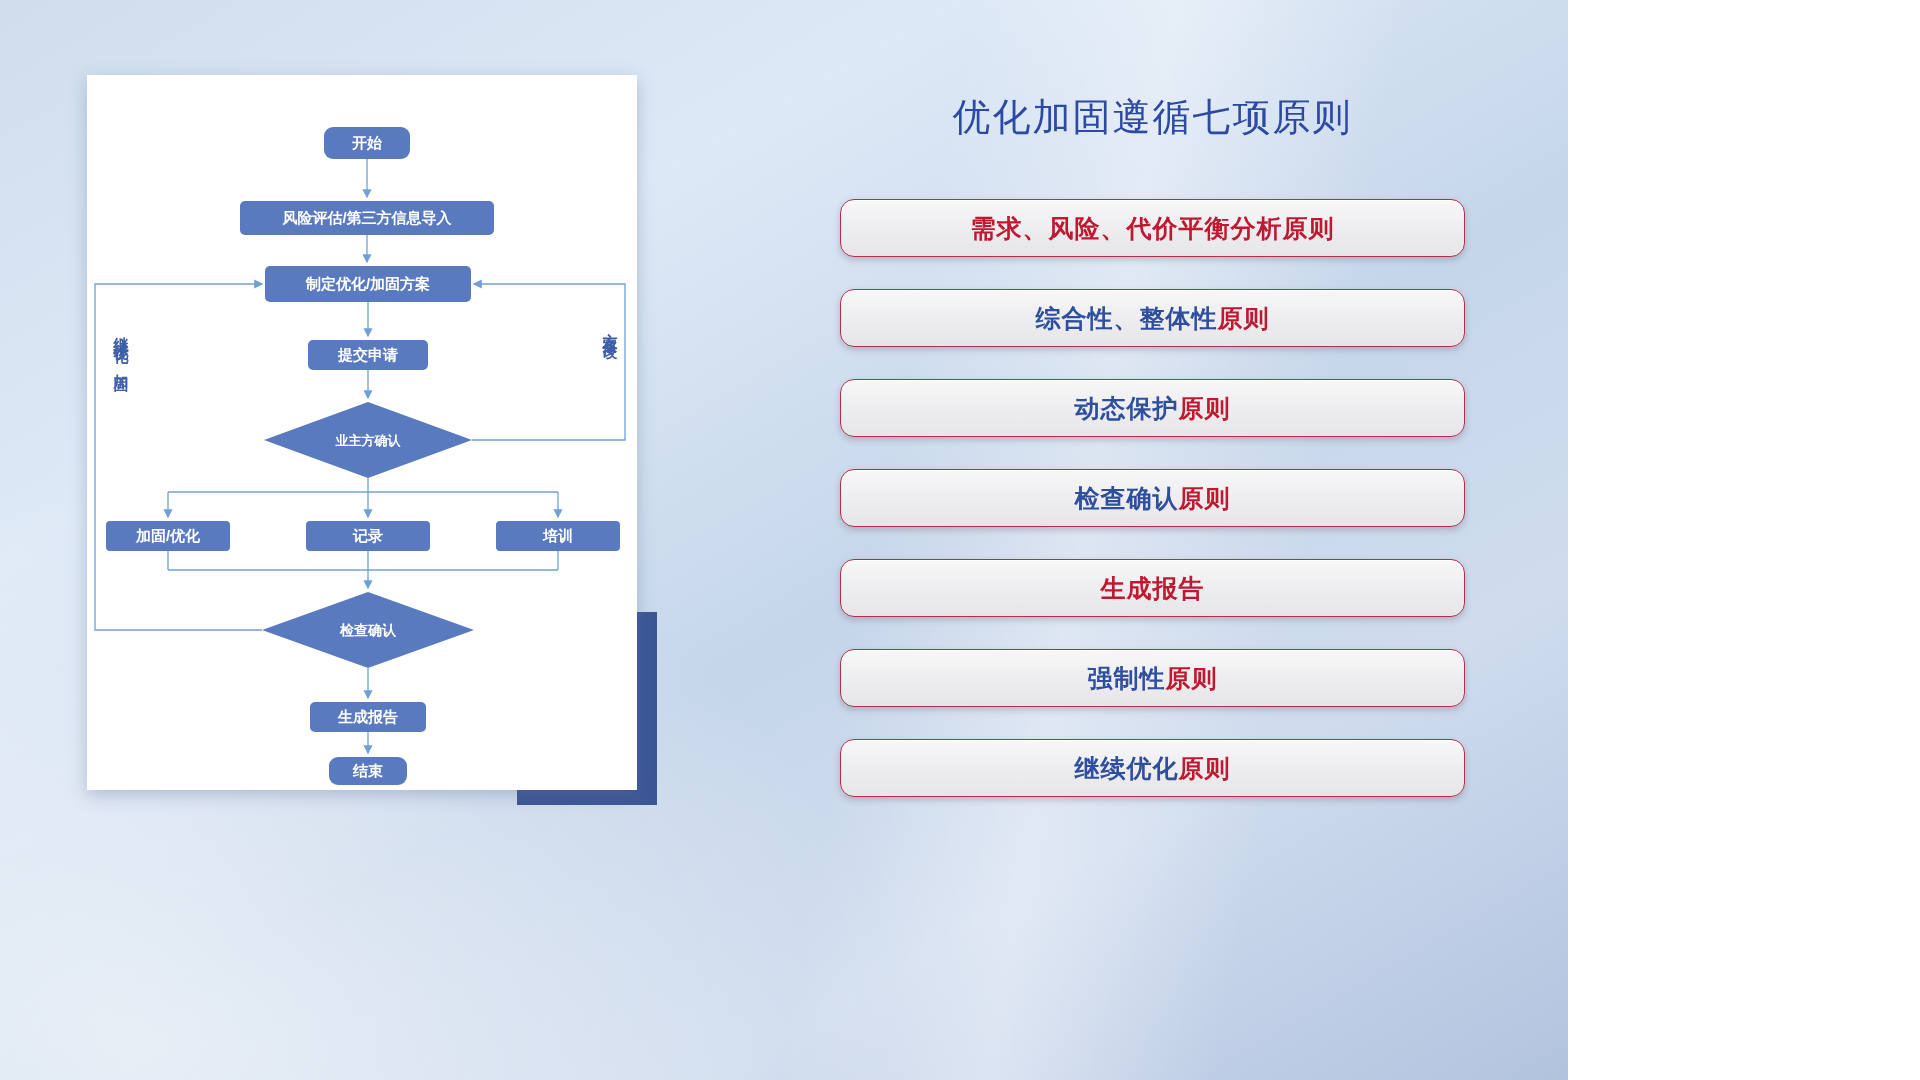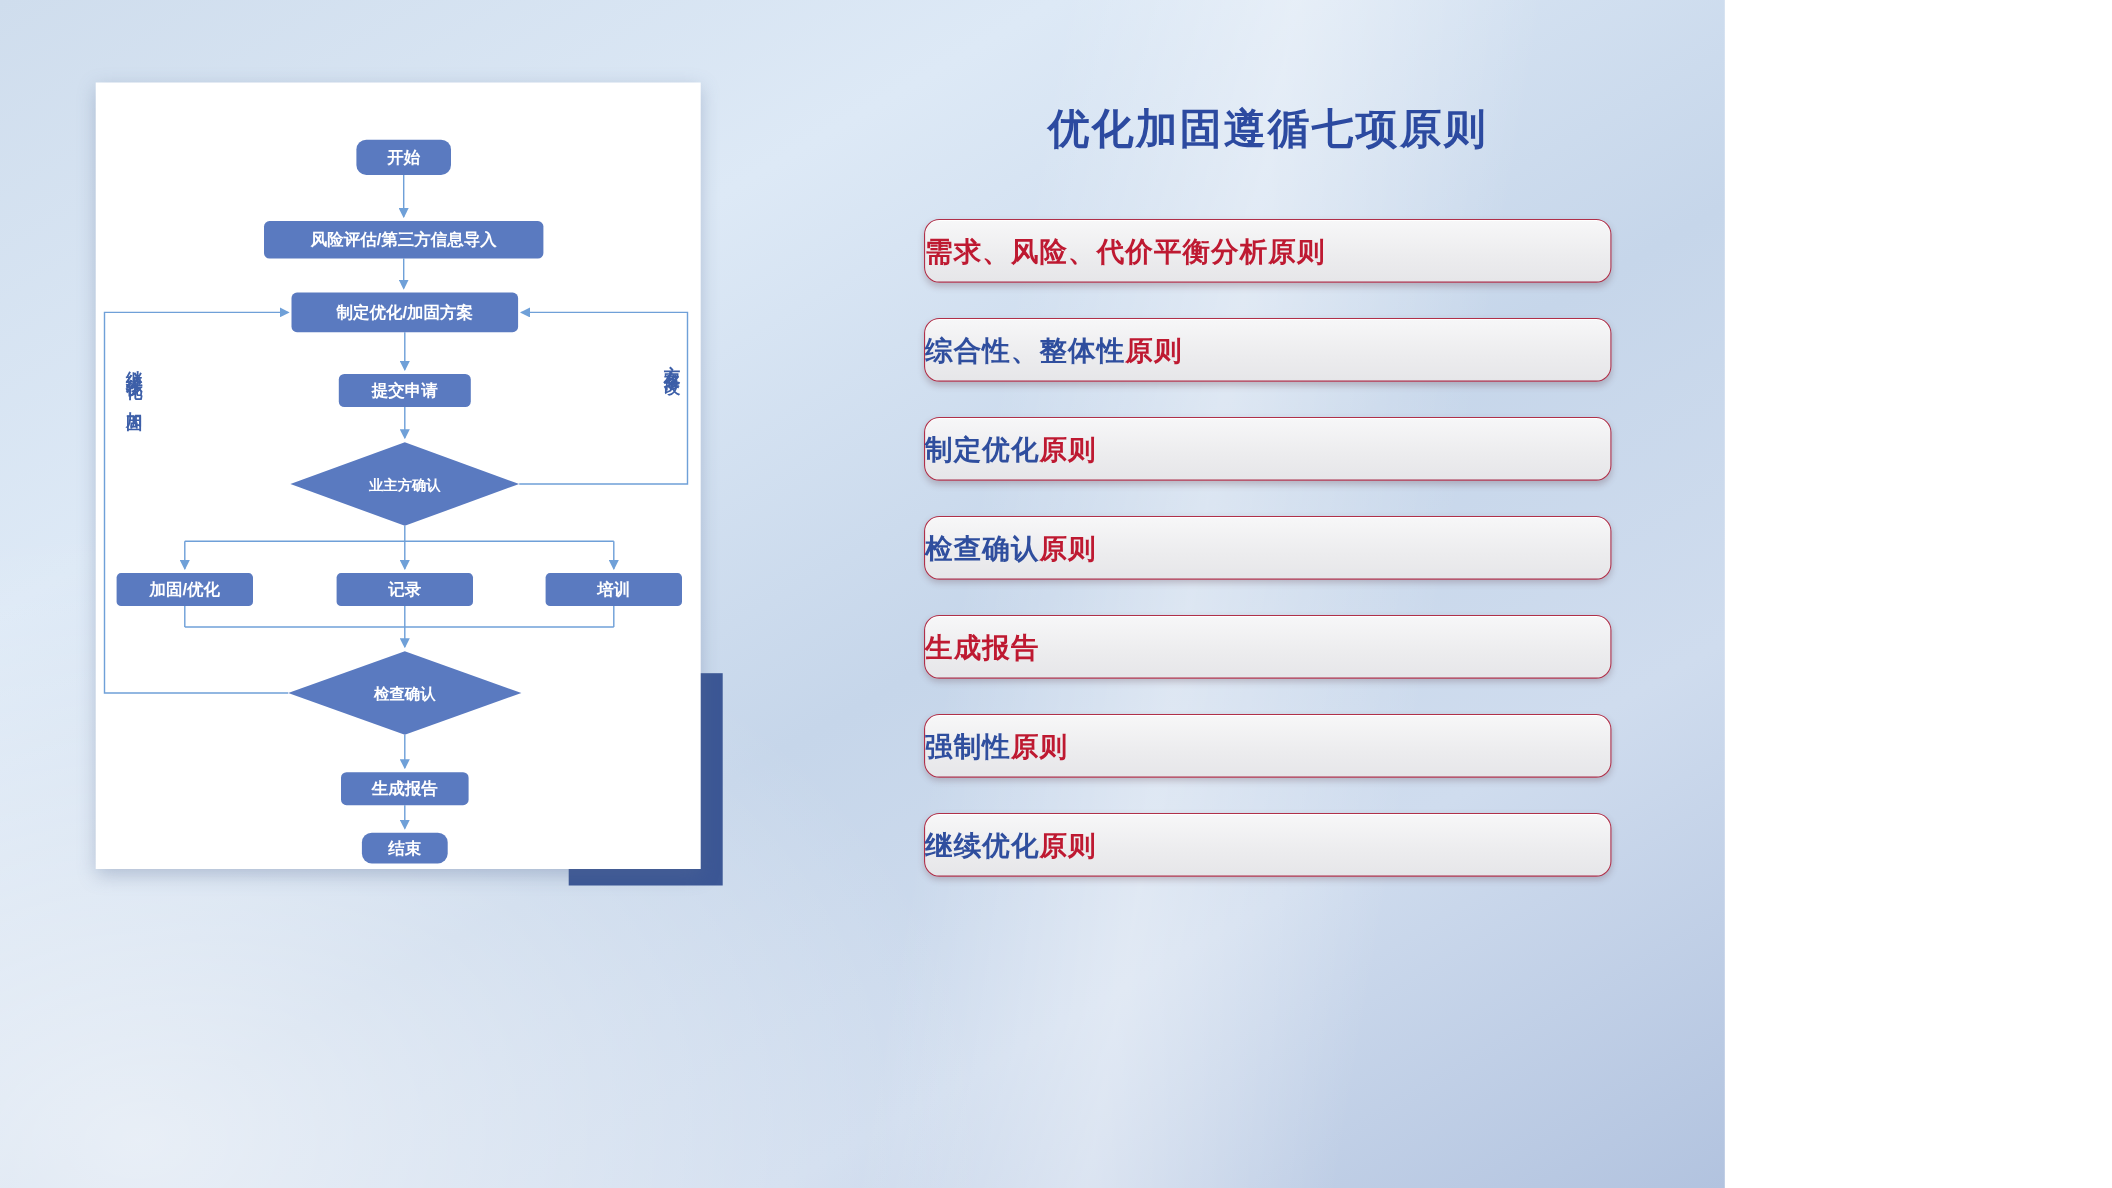--- a/index.html
+++ b/index.html
@@ -42,30 +42,30 @@
     writing-mode:vertical-rl; text-orientation:upright;
     font-weight:bold; font-size:15px; letter-spacing:4px;
     color:#3d5fa8; white-space:nowrap;
   }
   .vlabel.left{ left:24px; top:250px; }
   .vlabel.right{ left:513px; top:245px; }
 
   
   .right-panel{ position:absolute; left:840px; top:92px; width:625px; }
   .panel-title{
-    text-align:center; font-size:38px; font-weight:bold;
+    text-align:center; font-size:38px; font-weight:normal;
     color:var(--title-blue, #2c4aa0); letter-spacing:2px;
     margin-bottom:56px;
   }
   .pill{
     height:58px; margin-bottom:32px; border-radius:14px;
     border:1px solid var(--pill-border, #b03049);
     background:linear-gradient(180deg,#f7f7f8 0%, #ececee 60%, #e6e6e9 100%);
     box-shadow:0 3px 6px rgba(100,70,80,.28), inset 0 1px 0 #ffffff;
-    display:flex; align-items:center; justify-content:flex-start;
+    display:flex; align-items:center; justify-content:center;
     font-size:25px; font-weight:bold; letter-spacing:1px;
   }
 </style>
 </head>
 <body>
 
 <div class="stage">
 
   <div class="accent-rect"></div>
 
@@ -129,21 +129,21 @@
     <div class="panel-title">优化加固遵循七项原则</div>
     <div class="pill-list">
         <div class="pill">
           <span style="color: rgb(190, 25, 49);">需求、风险、代价平衡分析原则</span>
         </div>
         <div class="pill">
           <span style="color: rgb(47, 78, 158);">综合性、整体性</span>
           <span style="color: rgb(190, 25, 49);">原则</span>
         </div>
         <div class="pill">
-          <span style="color: rgb(47, 78, 158);">制定优化</span>
+          <span style="color: rgb(47, 78, 158);">动态保护</span>
           <span style="color: rgb(190, 25, 49);">原则</span>
         </div>
         <div class="pill">
           <span style="color: rgb(47, 78, 158);">检查确认</span>
           <span style="color: rgb(190, 25, 49);">原则</span>
         </div>
         <div class="pill">
           <span style="color: rgb(190, 25, 49);">生成报告</span>
         </div>
         <div class="pill">

